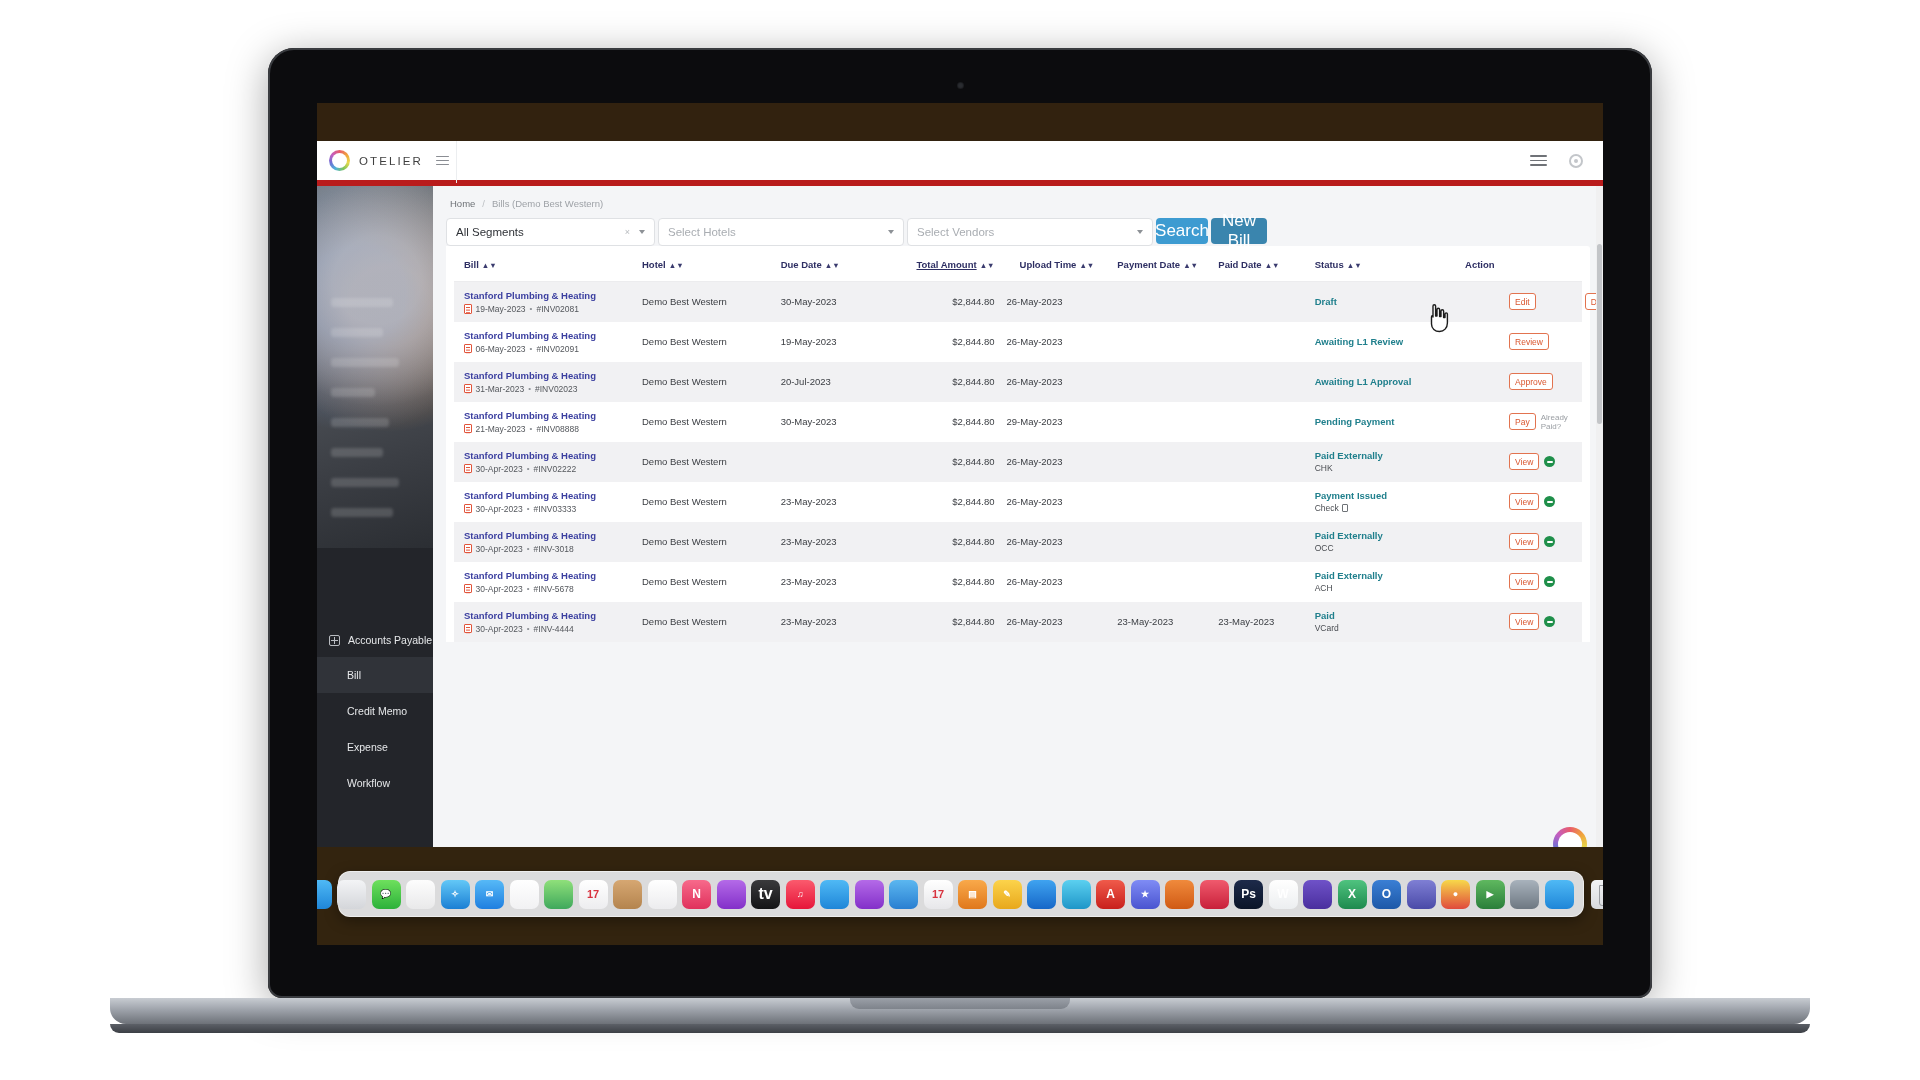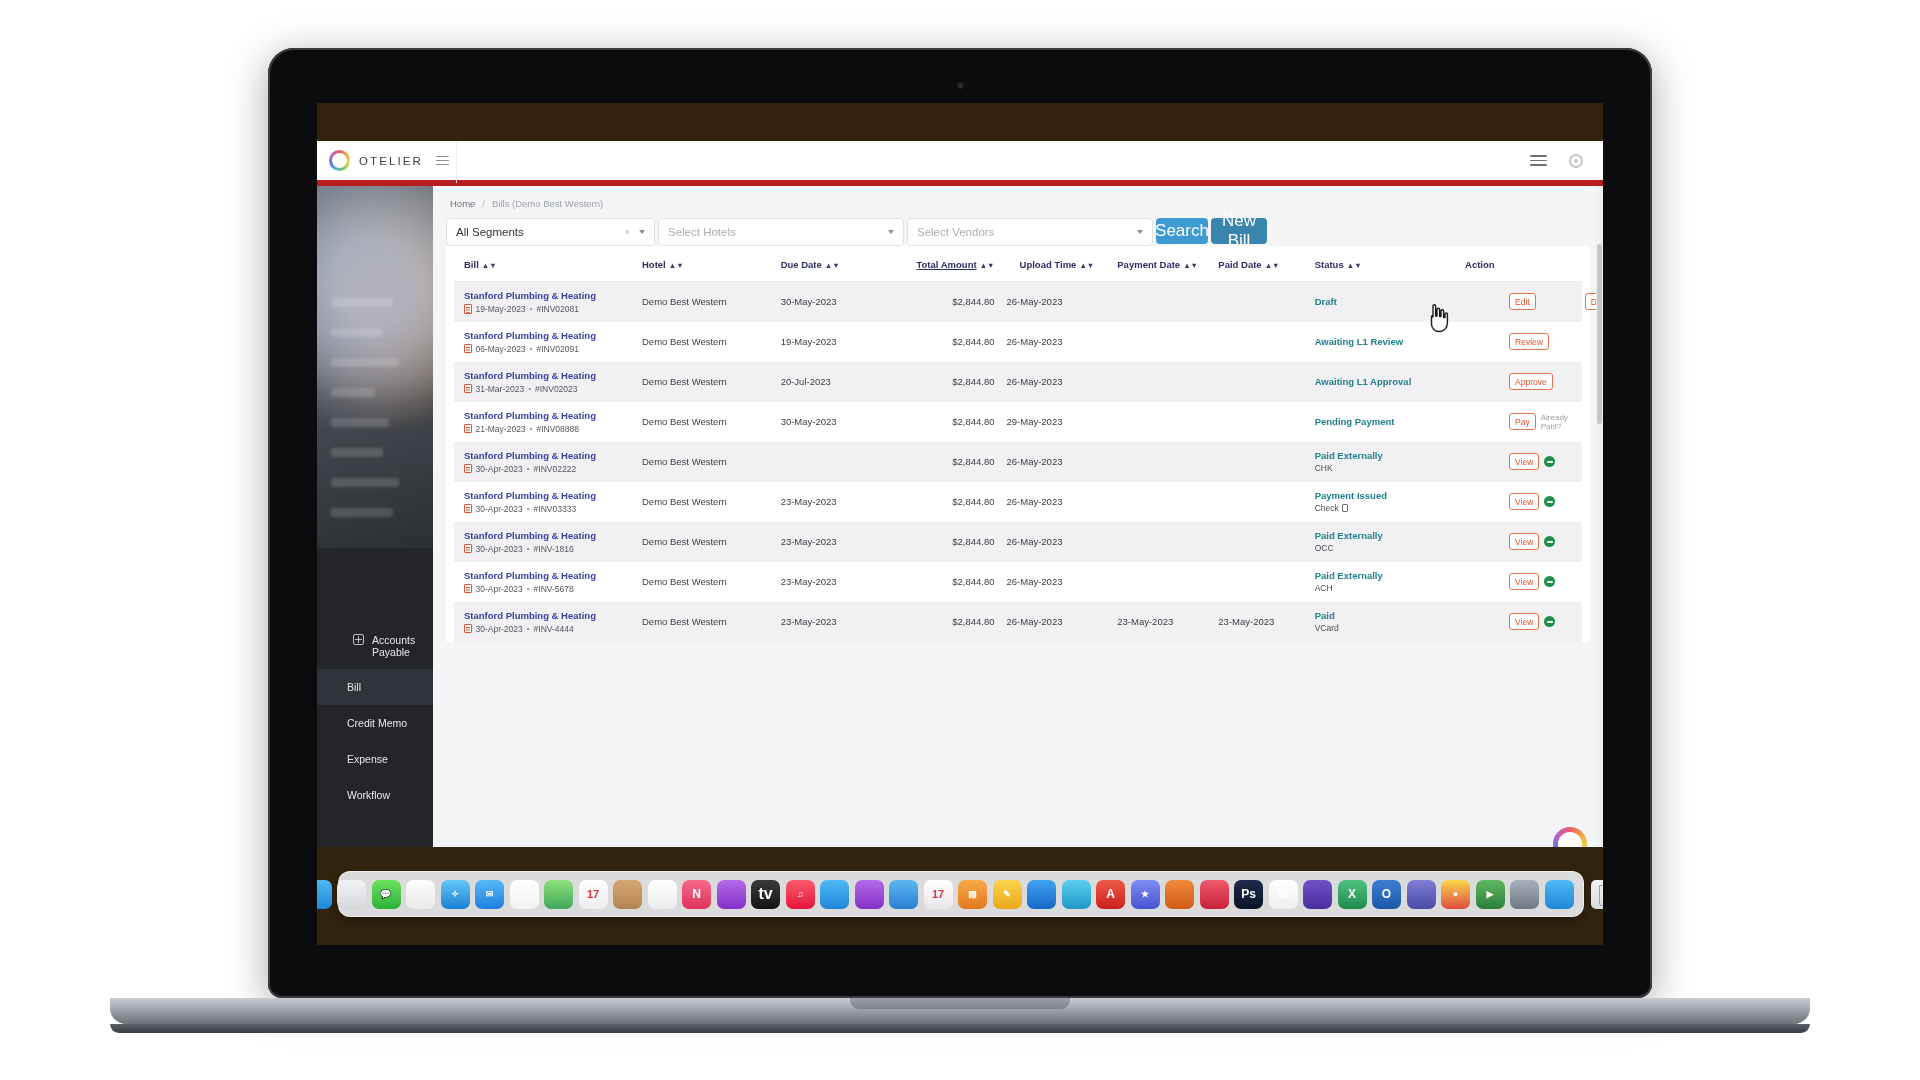--- a/index.html
+++ b/index.html
@@ -149,23 +149,23 @@
   .side-sectionlabel {
     color:#7e8288; font-size:8px; letter-spacing:.6px;
     padding: 6px 0 2px 16px; filter: blur(1.1px);
   }
   .side-dim-item {
     color: rgba(228,230,233,.45); font-size: 9.5px;
     padding: 9px 0 9px 30px; filter: blur(1.3px);
   }
 
   .side-group {
-    display:flex; align-items:flex-start; gap:8px;
+    display:flex; align-items:flex-end; gap:8px;
     padding: 11px 0 11px 12px;
-    color: #e6e8ea; font-size: 10.5px; margin-left: 24px;
+    color: #e6e8ea; font-size: 10.5px;
   }
   .grid-icon {
     width: 11px; height: 11px; flex:none;
     border: 1.2px solid #b9bcc1; border-radius: 2px; position: relative;
   }
   .grid-icon::before, .grid-icon::after {
     content:''; position:absolute; background:#b9bcc1;
   }
   .grid-icon::before { left: 4.2px; top: 1px; width: 1px; height: 7px; }
   .grid-icon::after  { top: 4.2px; left: 1px; height: 1px; width: 7px; }
@@ -633,21 +633,21 @@
                       </span>
     </td>
                   </tr>
                   <tr class="alt">
     <td class="c-bill">
       <span class="vend">Stanford Plumbing &amp; Heating</span>
       <span class="submeta">
         <span class="pdf-icon"></span>
         <span>30-Apr-2023</span>
         <span class="dot-sep">•</span>
-        <span>#INV-1816</span>
+        <span>#INV-3018</span>
       </span>
     </td>
     <td class="c-hotel">Demo Best Western</td>
     <td class="c-due">23-May-2023</td>
     <td class="c-total">$2,844.80</td>
     <td class="c-upload">26-May-2023</td>
     <td class="c-pay"></td>
     <td class="c-paid"></td>
     <td class="c-status">
       <span class="status-main">Paid Externally</span>

